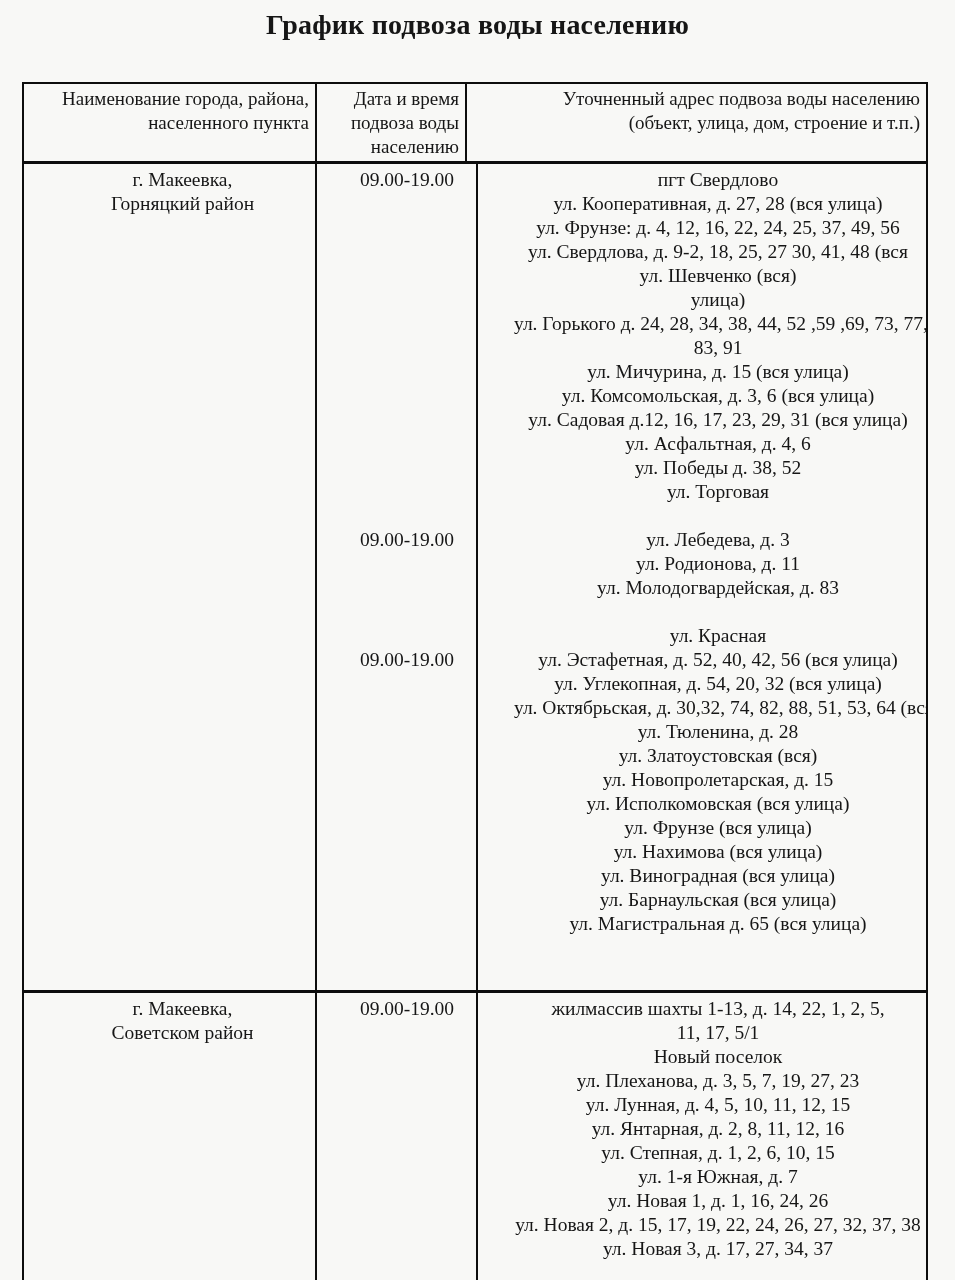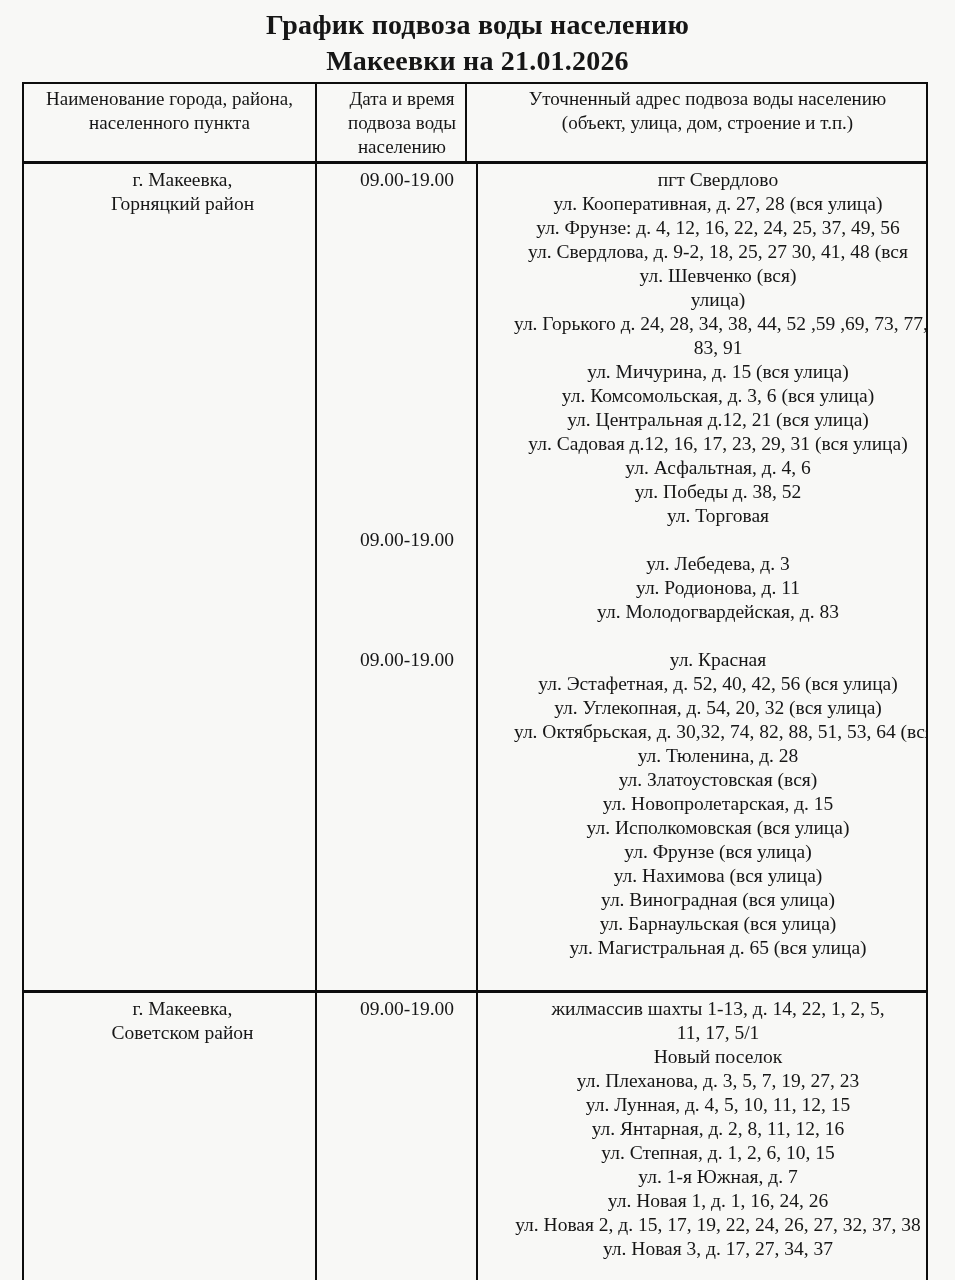--- a/index.html
+++ b/index.html
@@ -34,21 +34,21 @@
     background: transparent;
   }
 
   .header-row {
     display: grid;
     grid-template-columns: 291px 150px 1fr;
     border-bottom: 3px solid var(--line);
     min-height: 70px;
   }
   .header-cell {
-    text-align: center;
+    text-align: right;
     font-size: 19px;
     line-height: 24px;
     padding: 3px 6px 2px 6px;
   }
   .header-cell + .header-cell { border-left: 2px solid var(--line); padding-left: 28px; }
 
   .row {
     display: grid;
     grid-template-columns: 291px 150px 1fr;
   }
@@ -68,21 +68,20 @@
   }
   .address-line { padding: 0 2px; }
 </style>
 </head>
 <body>
 
 <div class="page">
 
   <div class="title-block">
     <div>График подвоза воды населению</div>
-    <div>Макеевки на 21.01.2026</div>
   </div>
 
   <div class="schedule-table">
     <div class="header-row">
       <div class="header-cell">Наименование города, района, населенного пункта</div>
       <div class="header-cell">Дата и время подвоза воды населению</div>
       <div class="header-cell">Уточненный адрес подвоза воды населению (объект, улица, дом, строение и т.п.)</div>
     </div>
     <div>
         <div class="row">
@@ -130,21 +129,20 @@
             <div class="address-line">пгт Свердлово</div>
             <div class="address-line">ул. Кооперативная, д. 27, 28 (вся улица)</div>
             <div class="address-line">ул. Фрунзе: д. 4, 12, 16, 22, 24, 25, 37, 49, 56</div>
             <div class="address-line">ул. Свердлова, д. 9-2, 18, 25, 27 30, 41, 48 (вся</div>
             <div class="address-line">ул. Шевченко (вся)</div>
             <div class="address-line">улица)</div>
             <div class="address-line">ул. Горького д. 24, 28, 34, 38, 44, 52 ,59 ,69, 73, 77,</div>
             <div class="address-line">83, 91</div>
             <div class="address-line">ул. Мичурина, д. 15 (вся улица)</div>
             <div class="address-line">ул. Комсомольская, д. 3, 6 (вся улица)</div>
-            <div class="address-line">ул. Центральная д.12, 21 (вся улица)</div>
             <div class="address-line">ул. Садовая д.12, 16, 17, 23, 29, 31 (вся улица)</div>
             <div class="address-line">ул. Асфальтная, д. 4, 6</div>
             <div class="address-line">ул. Победы д. 38, 52</div>
             <div class="address-line">ул. Торговая</div>
             <div class="address-line">&nbsp;</div>
             <div class="address-line">ул. Лебедева, д. 3</div>
             <div class="address-line">ул. Родионова, д. 11</div>
             <div class="address-line">ул. Молодогвардейская, д. 83</div>
             <div class="address-line">&nbsp;</div>
             <div class="address-line">ул. Красная</div>

